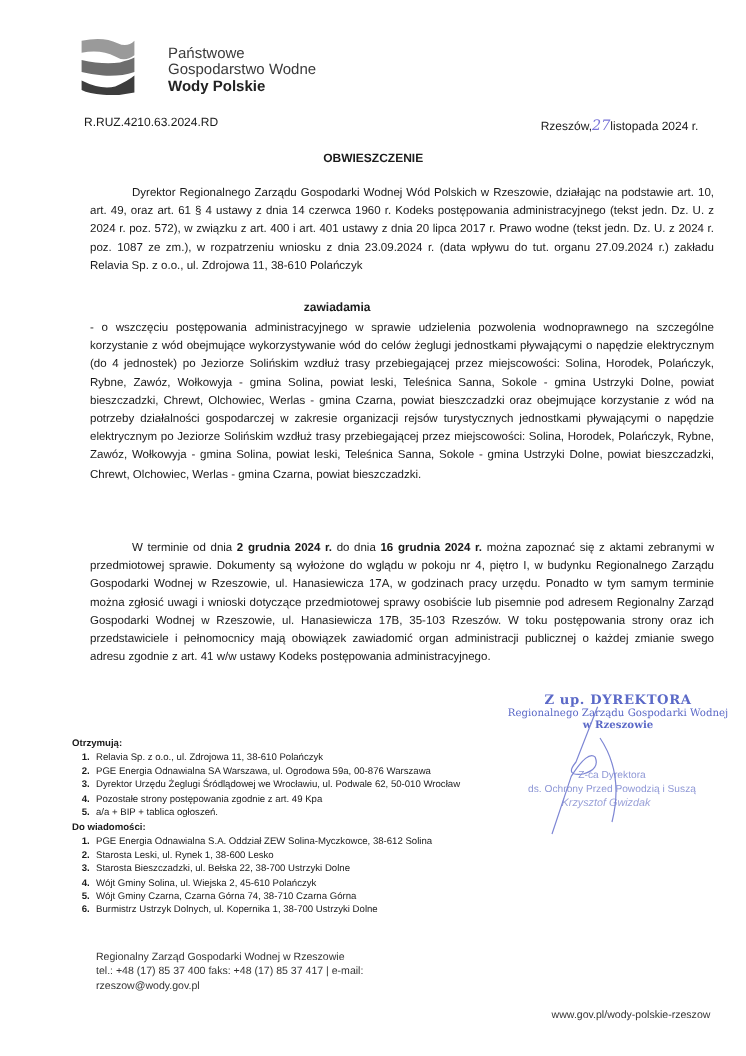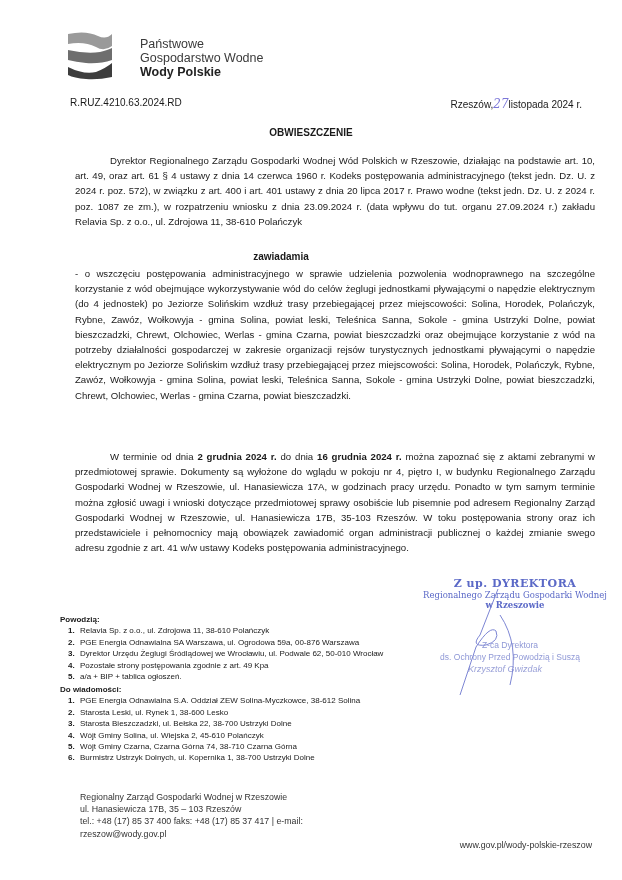--- a/index.html
+++ b/index.html
@@ -74,21 +74,21 @@
 <div class="sig-role">
   <div>Z-ca Dyrektora</div>
   <div>ds. Ochrony Przed Powodzią i Suszą</div>
 </div>
 <div class="sig-name">Krzysztof  Gwizdak</div>
 <svg class="sig-stroke" viewBox="0 0 110 120">
   <path d="M58 4 L40 50 Q30 62 46 60 Q60 56 56 46 Q50 40 36 62 L20 110 M60 30 Q80 60 70 100" fill="none" stroke="#7d86d4" stroke-width="1"></path>
 </svg>
 
 <div class="list-block recv">
-  <div class="head">Powodzią:</div>
+  <div class="head">Otrzymują:</div>
   <ol>
     <li>Relavia Sp. z o.o., ul. Zdrojowa 11, 38-610 Polańczyk</li>
     <li>PGE Energia Odnawialna SA Warszawa, ul. Ogrodowa 59a, 00-876 Warszawa</li>
     <li>Dyrektor Urzędu Żeglugi Śródlądowej we Wrocławiu, ul. Podwale 62, 50-010 Wrocław</li>
     <li>Pozostałe strony postępowania zgodnie z art. 49 Kpa</li>
     <li>a/a + BIP + tablica ogłoszeń.</li>
   </ol>
 </div>
 
 <div class="list-block info">
@@ -98,17 +98,16 @@
     <li>Starosta Leski, ul. Rynek 1, 38-600 Lesko</li>
     <li>Starosta Bieszczadzki, ul. Bełska 22, 38-700 Ustrzyki Dolne</li>
     <li>Wójt Gminy Solina, ul. Wiejska 2, 45-610 Polańczyk</li>
     <li>Wójt Gminy Czarna, Czarna Górna 74, 38-710 Czarna Górna</li>
     <li>Burmistrz Ustrzyk Dolnych, ul. Kopernika 1, 38-700 Ustrzyki Dolne</li>
   </ol>
 </div>
 
 <div class="footer">
   <div>Regionalny Zarząd Gospodarki Wodnej w Rzeszowie</div>
-  <div>ul. Hanasiewicza 17B, 35 – 103 Rzeszów</div>
   <div>tel.: +48 (17) 85 37 400  faks: +48 (17) 85 37 417 | e-mail:</div>
   <div>rzeszow@wody.gov.pl</div>
 </div>
 <div class="footer-url">www.gov.pl/wody-polskie-rzeszow</div>
 
 </body></html>

